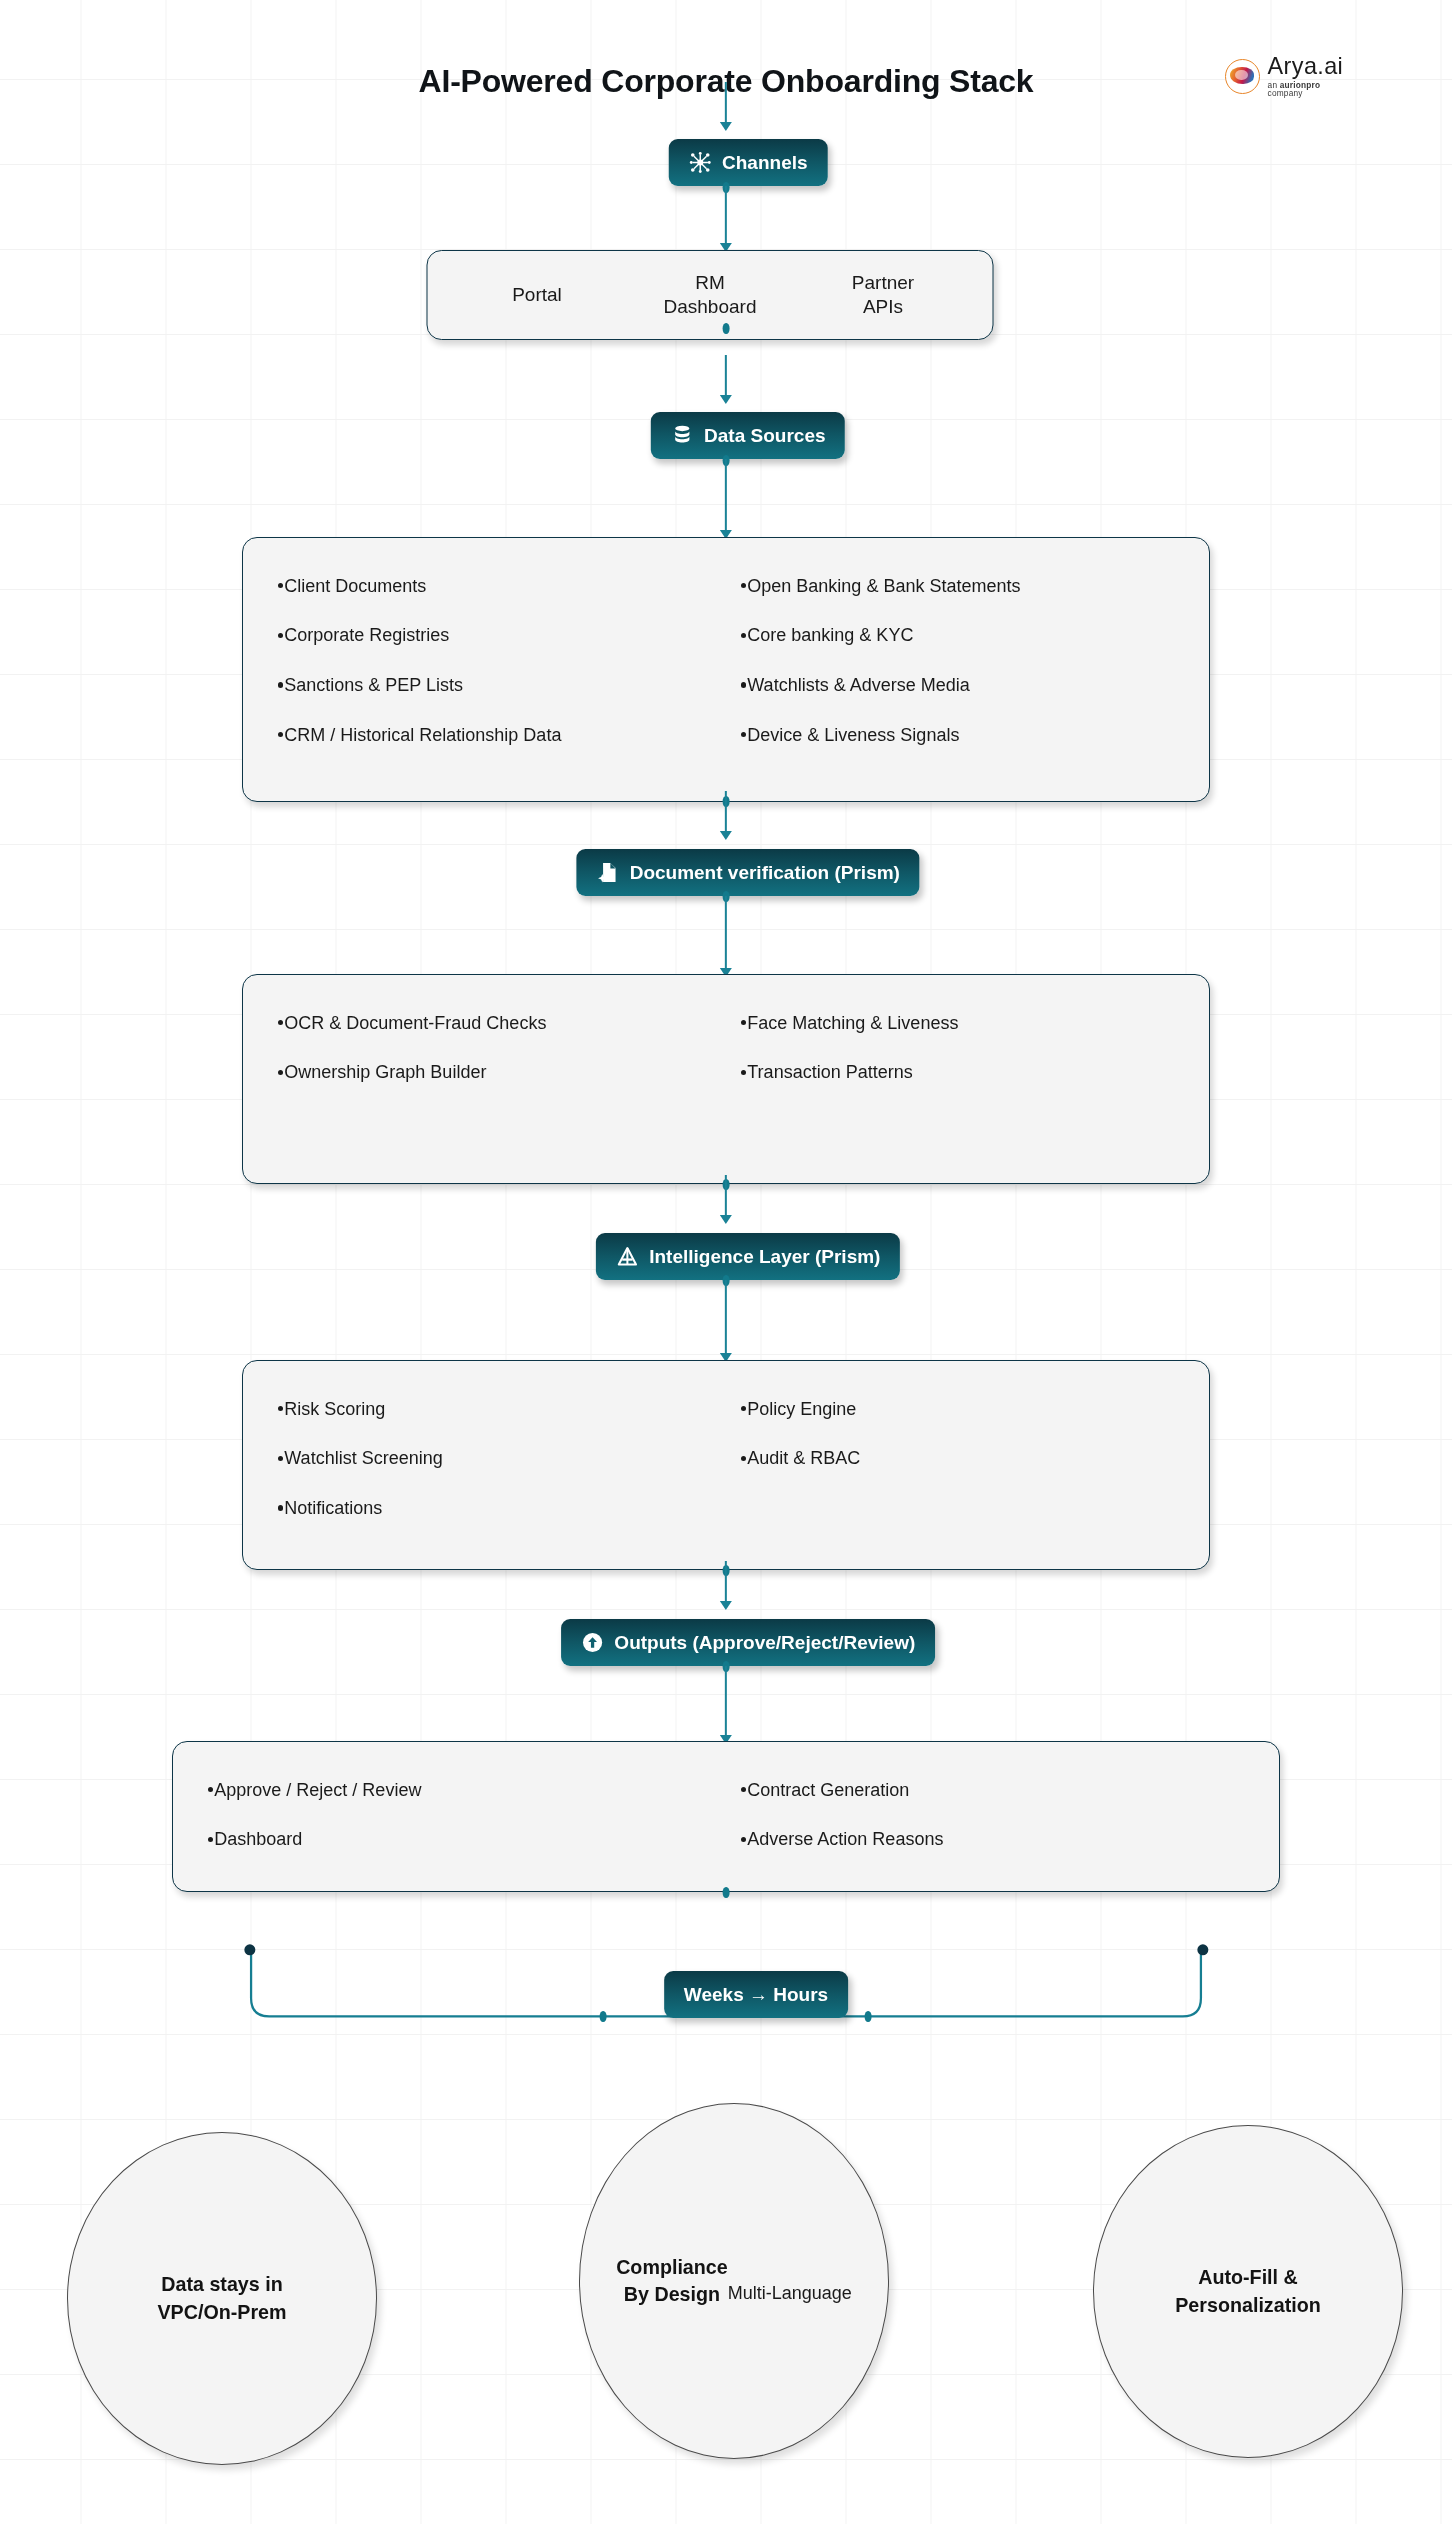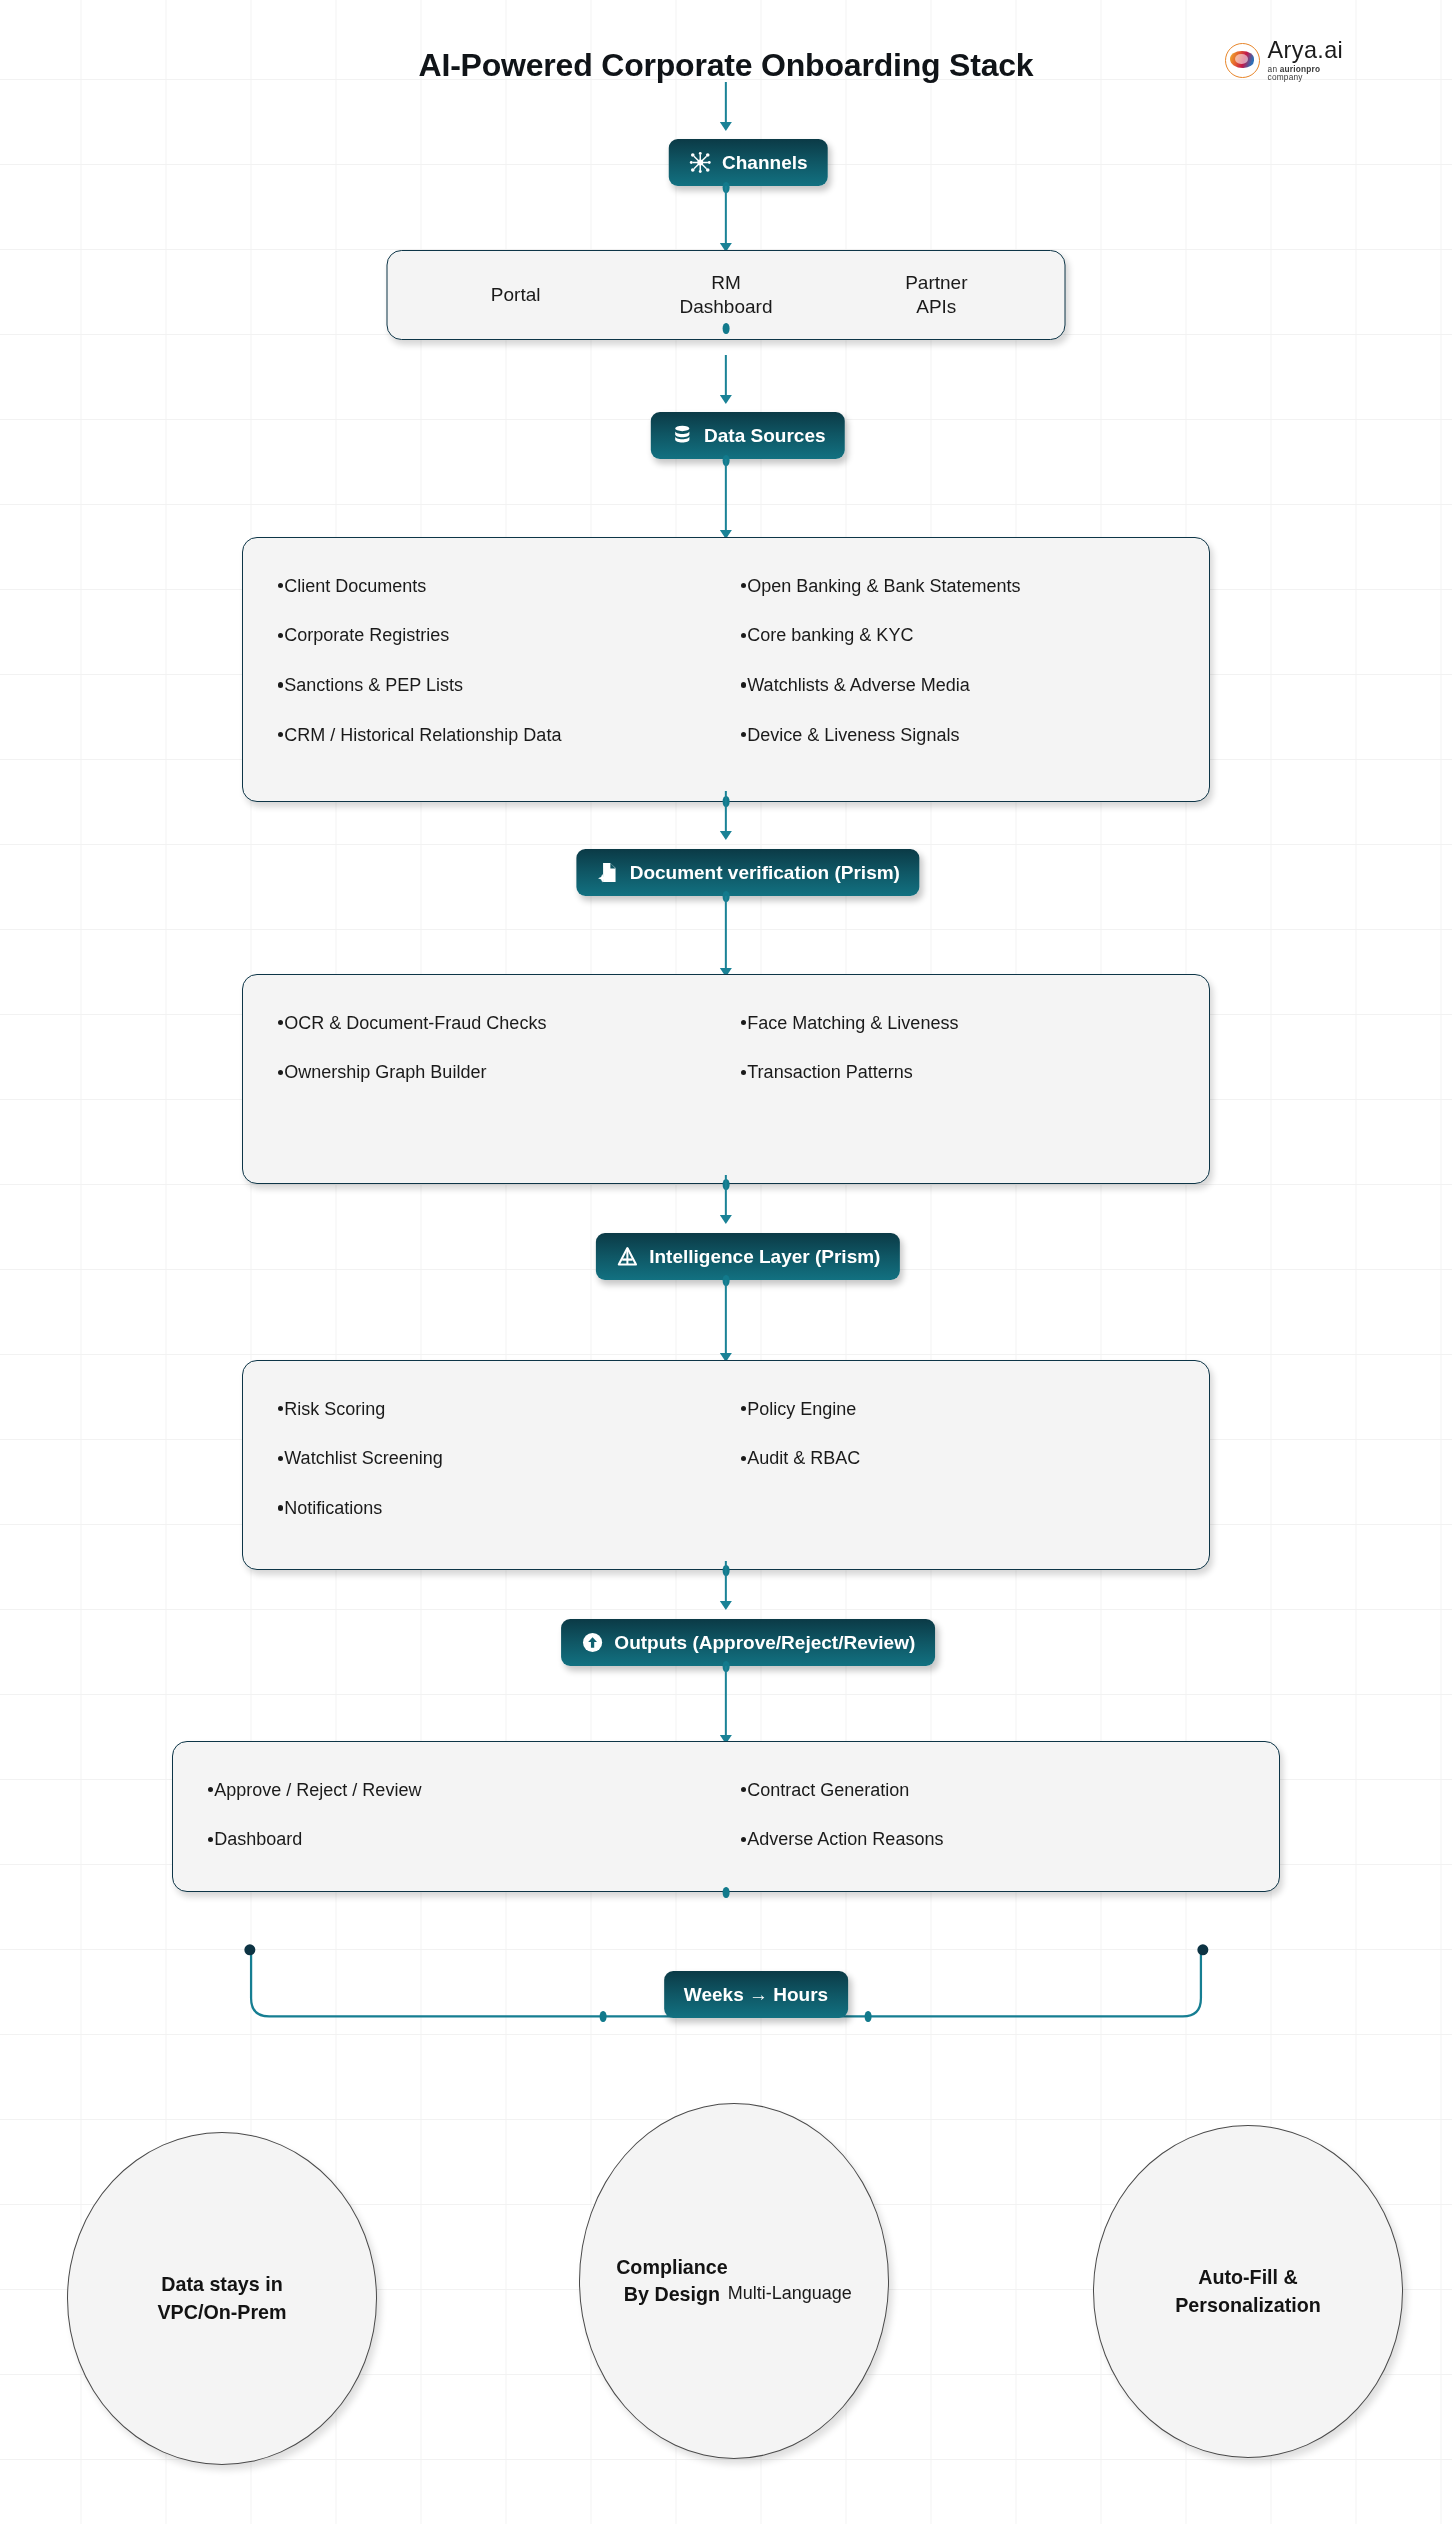--- a/index.html
+++ b/index.html
@@ -20,21 +20,21 @@
       linear-gradient(to right, #f2f2f2 1.5px, transparent 1.5px),
       linear-gradient(to bottom, #f2f2f2 1.5px, transparent 1.5px);
     background-size: 85px 85px;
     background-position: -4.5px -6px;
     overflow: hidden;
   }
 
   
   #header {
     position: absolute;
-    top: 0; left: 0;
+    top: 16px; left: 0;
     width: 1160px;
     height: 98px;
   }
   #page-title {
     position: absolute;
     top: 47px;
     left: 0;
     width: 1452px;
     text-align: center;
     font-size: 32px;
@@ -264,21 +264,21 @@
                 <line x1="12" y1="12" x2="12" y2="20"></line>
                 <line x1="12" y1="12" x2="4" y2="12"></line>
                 <line x1="12" y1="12" x2="20" y2="12"></line>
               </g>
             </svg>
           </span>
        <span>Channels</span>
      </div></div>
       <div class="conn-knob" style="left: 726px; top: 182px;"></div>
       <div class="conn" style="left: 726px; top: 186px; height: 64px;"></div>
-      <div class="card" id="channels-card" style="position: absolute; left: 726px; top: 250px; width: 679px; min-height: 79px; transform: translateX(-50%);">
+      <div class="card" id="channels-card" style="position: absolute; left: 710px; top: 250px; width: 567px; min-height: 79px; transform: translateX(-50%);">
         <div class="channel-item">Portal</div>
         <div class="channel-item">RM
 Dashboard</div>
         <div class="channel-item">Partner
 APIs</div>
       </div>
       <div class="conn-knob" style="left: 726px; top: 323px;"></div>
       <div class="conn" style="left: 726px; top: 355px; height: 47px;"></div>
       <div class="node" style="left: 726px; top: 412px;"><div class="pill">
        <span>

